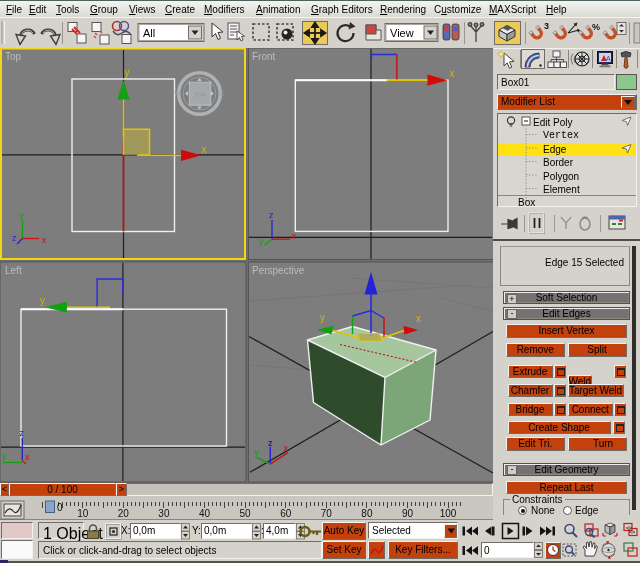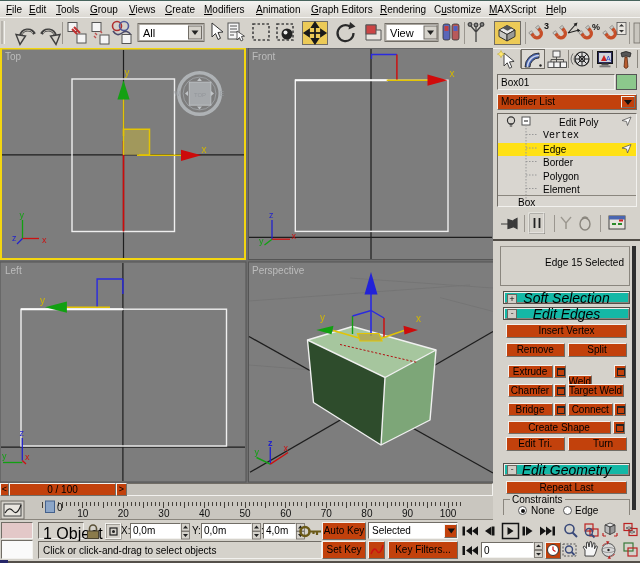--- a/index.html
+++ b/index.html
@@ -7,21 +7,21 @@
 #root{position:absolute;left:0;top:0;width:640px;height:563px;}
 
 #menubar{left:0;top:0;width:640px;height:17px;background:linear-gradient(#f4f3f1,#dcd9d3);border-top:1px solid #46635c;box-sizing:border-box;font-size:10px;color:#000;}
 #menubar span{position:absolute;top:3px;white-space:pre;}
 u{text-decoration:underline;}
 
 #toolbar{left:0;top:17px;width:640px;height:31px;background:#d5d2cb;border-top:1px solid #f5f4f2;box-sizing:border-box;}
 
 .btn{position:absolute;background:#c2410c;border:1px solid;border-color:#f2f1ee #716d66 #716d66 #f2f1ee;box-sizing:border-box;font-size:10px;color:#000;text-align:center;}
 .sunk{position:absolute;background:#d5d2cb;border:1px solid;border-color:#716d66 #f2f1ee #f2f1ee #716d66;box-sizing:border-box;}
-.rhead,.rhead2{position:absolute;width:127px;height:13px;background:#14b8a6;border:1px solid #54504a;box-shadow:inset 1px 1px 0 #eeede9,inset -1px -1px 0 #8a867e;box-sizing:border-box;font-size:14px;text-align:center;color:#000;line-height:12px;font-style:italic;}
+.rhead,.rhead2{position:absolute;width:127px;height:13px;background:#737373;border:1px solid #54504a;box-shadow:inset 1px 1px 0 #eeede9,inset -1px -1px 0 #8a867e;box-sizing:border-box;font-size:10px;text-align:center;color:#000;line-height:12px;}
 .rhead::before{content:"+";position:absolute;left:3px;top:1.5px;width:8px;height:8px;font-size:9px;line-height:8px;border:1px solid #6a665f;background:#d0cdc6;}
 .rhead2::before{content:"-";position:absolute;left:3px;top:1.5px;width:8px;height:8px;font-size:9px;line-height:7px;border:1px solid #6a665f;background:#d0cdc6;}
 .sq{width:12px;height:13px;}
 .sq::before{content:"";position:absolute;left:2px;top:2px;width:6px;height:5px;border:1px solid #222;border-top:2.5px solid #222;}
 .btn{line-height:12px;font-size:10px;white-space:nowrap;overflow:hidden;}
 </style>
 </head>
 <body>
 <div id="root">
 <div id="menubar" class="abs">
@@ -392,21 +392,21 @@
 <path d="M11.5,10 h3 M11.8,12 h2.4" stroke="#333" stroke-width="1"></path>
 
 <rect x="24" y="3" width="8" height="8" fill="#fff" stroke="#555"></rect>
 <line x1="26" y1="7" x2="30" y2="7" stroke="#111"></line>
 
 <path d="M28,11 V88 M28,20.5 h12 M28,34 h12 M28,47.5 h12 M28,61 h12 M28,74.5 h12" fill="none" stroke="#999" stroke-width="1" stroke-dasharray="1.5,1.5"></path>
 
 <path d="M133,3 l-9,3.5 4.5,1 1,4 Z" fill="#fcfcfc" stroke="#555" stroke-width="0.8"></path>
 <path d="M133,30.5 l-9,3.5 4.5,1 1,4 Z" fill="#fcfcfc" stroke="#555" stroke-width="0.8"></path>
 </svg>
-<div class="abs" style="left:559px;top:117px;font-size:10px;">Edit Poly</div>
+<div class="abs" style="left:533px;top:117px;font-size:10px;">Edit Poly</div>
 <div class="abs" style="left:543px;top:130px;font-size:10px;font-family:Liberation Mono, monospace;">Vertex</div>
 <div class="abs" style="left:543px;top:143.5px;font-size:10px;">Edge</div>
 <div class="abs" style="left:543px;top:157px;font-size:10px;">Border</div>
 <div class="abs" style="left:543px;top:170.5px;font-size:10px;">Polygon</div>
 <div class="abs" style="left:543px;top:184px;font-size:10px;">Element</div>
 <div class="abs" style="left:498px;top:195px;width:138px;height:1px;background:#8a867e;"></div>
 <div class="abs" style="left:518px;top:196.5px;font-size:10px;">Box</div>
 
 <svg class="abs" style="left:493px;top:211px" width="147" height="26" xmlns="http://www.w3.org/2000/svg">
 

